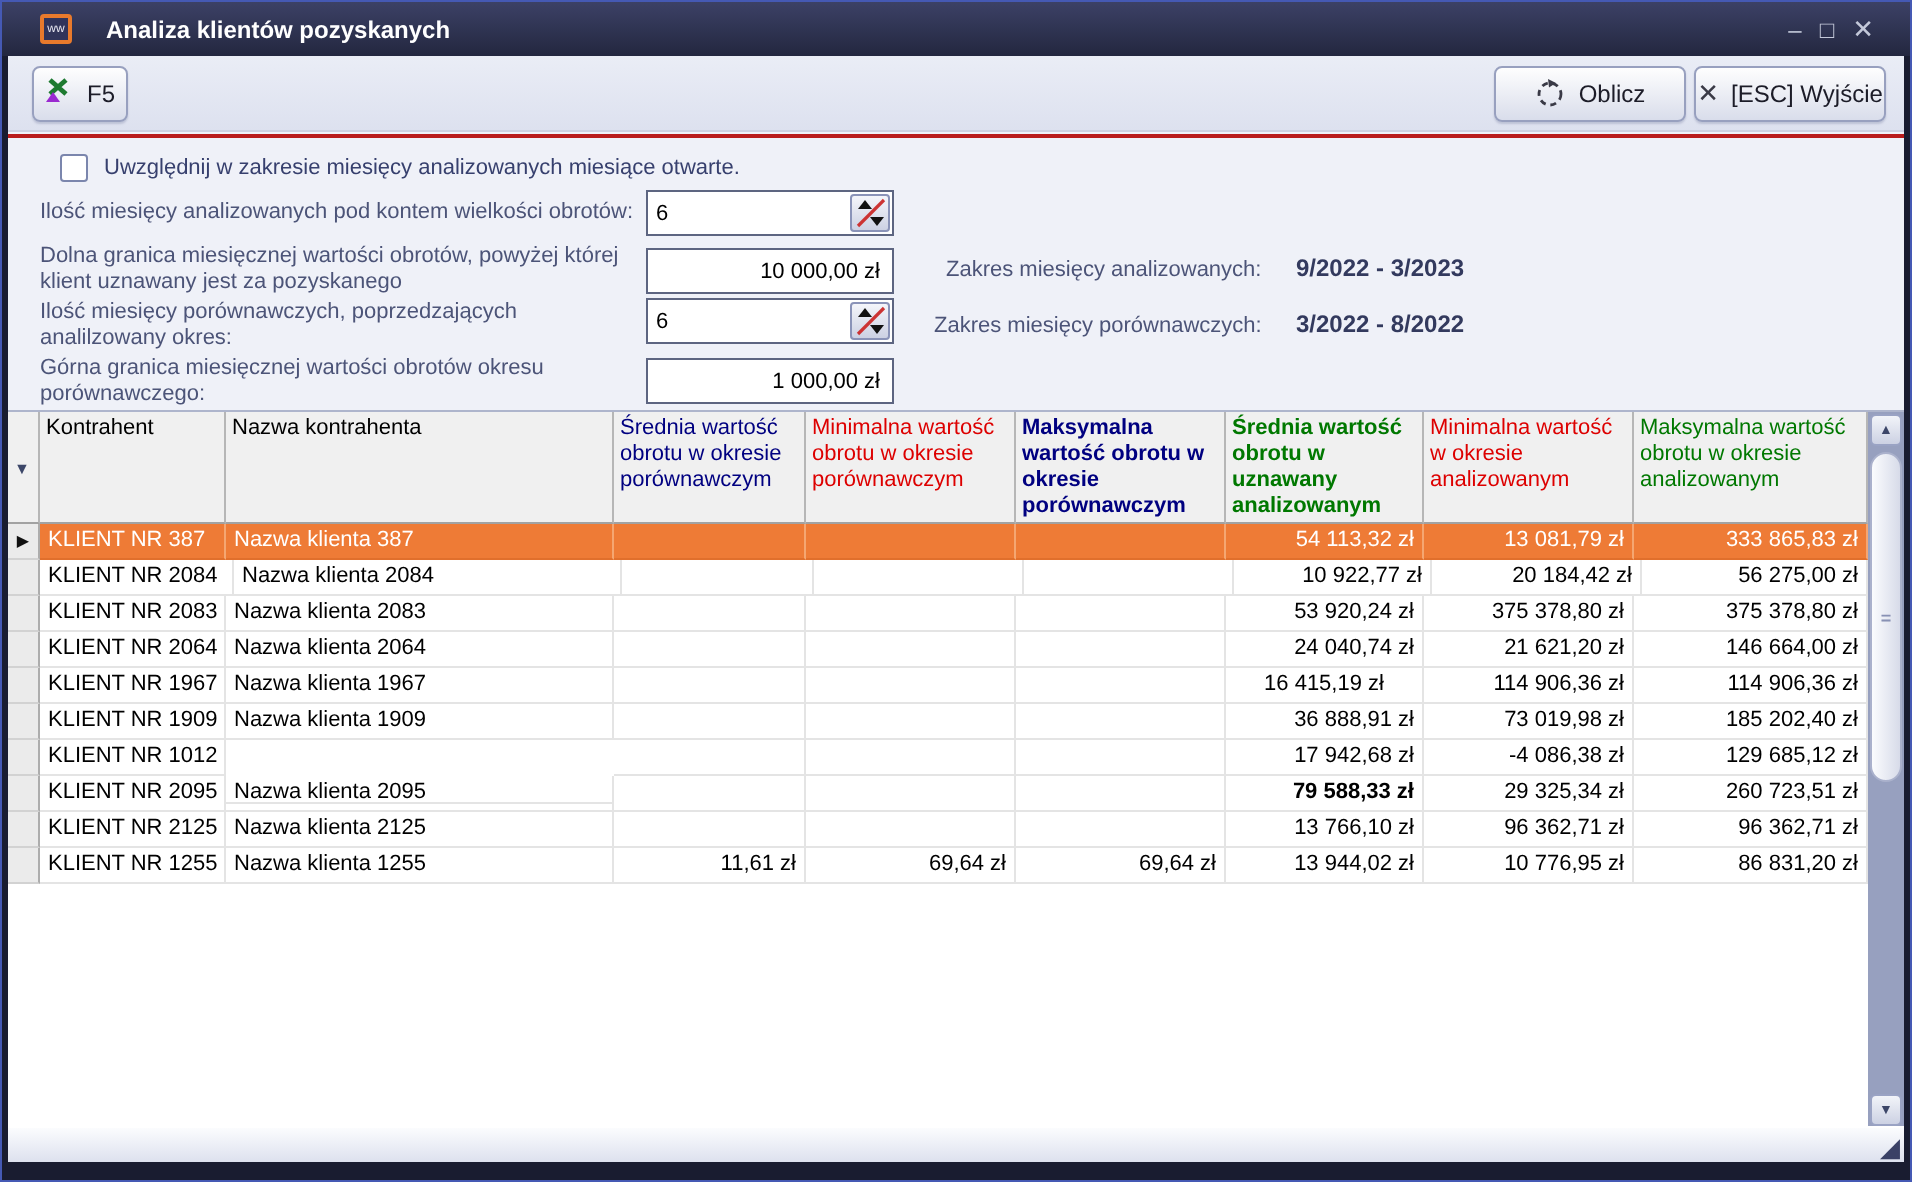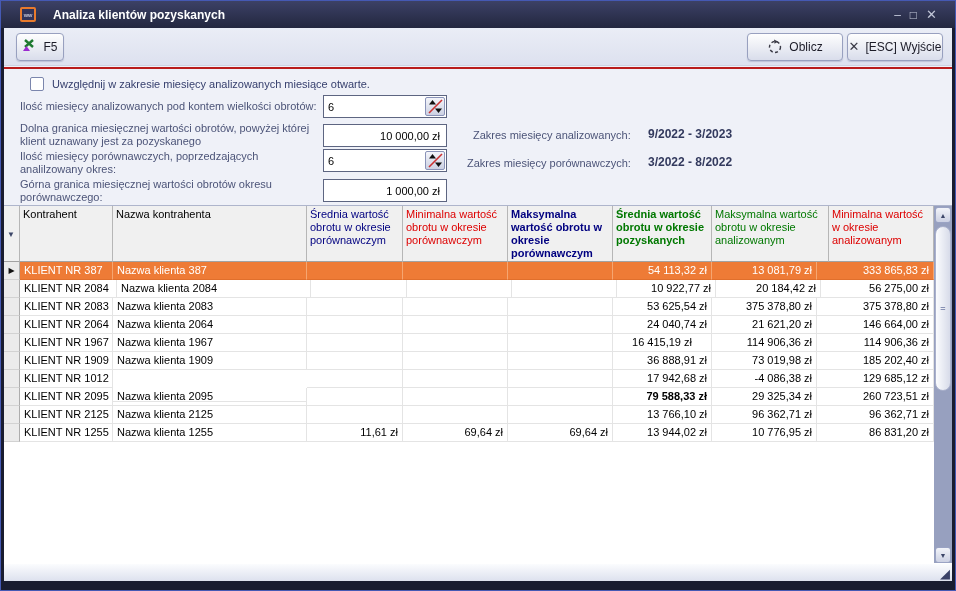--- a/index.html
+++ b/index.html
@@ -176,23 +176,23 @@
         <div class="ghead">
           <div class="hsel">
             <span class="farrow">▼</span>
           </div>
 
         <div class="hcell" style="width: 93px; color: rgb(0, 0, 0);">Kontrahent</div>
             <div class="hcell" style="width: 194px; color: rgb(0, 0, 0);">Nazwa kontrahenta</div>
             <div class="hcell" style="width: 96px; color: rgb(0, 0, 128);">Średnia wartość obrotu w okresie porównawczym</div>
             <div class="hcell" style="width: 105px; color: rgb(221, 0, 0);">Minimalna wartość obrotu w okresie porównawczym</div>
             <div class="hcell" style="width: 105px; color: rgb(0, 0, 128); font-weight: bold;">Maksymalna wartość obrotu w okresie porównawczym</div>
-            <div class="hcell" style="width: 99px; color: rgb(0, 120, 0); font-weight: bold;">Średnia wartość obrotu w okresie pozyskanych</div>
+            <div class="hcell" style="width: 99px; color: rgb(0, 120, 0); font-weight: bold;">Średnia wartość obrotu w uznawany analizowanym</div>
+            <div class="hcell" style="width: 105px; color: rgb(221, 0, 0);">Minimalna wartość w okresie analizowanym</div>
             <div class="hcell" style="width: 105px; flex: 1 1 0%; color: rgb(0, 120, 0);">Maksymalna wartość obrotu w okresie analizowanym</div>
-            <div class="hcell" style="width: 105px; color: rgb(221, 0, 0);">Minimalna wartość w okresie analizowanym</div>
           </div>
         <div>
 
         <div class="grow sel">
               <div class="selcell">▶</div>
               <div class="gcell l" style="width: 93px;">KLIENT NR 387</div>
               <div class="gcell l" style="width: 194px;">Nazwa klienta 387</div>
               <div class="gcell r" style="width: 96px;"></div>
               <div class="gcell r" style="width: 105px;"></div>
               <div class="gcell r" style="width: 105px;"></div>
@@ -211,21 +211,21 @@
               <div class="gcell r" style="width: 105px;">20 184,42 zł</div>
               <div class="gcell r" style="width: 105px; flex: 1 1 0%;">56 275,00 zł</div>
             </div>
             <div class="grow">
               <div class="selcell"></div>
               <div class="gcell l" style="width: 93px;">KLIENT NR 2083</div>
               <div class="gcell l" style="width: 194px;">Nazwa klienta 2083</div>
               <div class="gcell r" style="width: 96px;"></div>
               <div class="gcell r" style="width: 105px;"></div>
               <div class="gcell r" style="width: 105px;"></div>
-              <div class="gcell r" style="width: 99px;">53 625,54 zł</div>
+              <div class="gcell r" style="width: 99px;">53 920,24 zł</div>
               <div class="gcell r" style="width: 105px;">375 378,80 zł</div>
               <div class="gcell r" style="width: 105px; flex: 1 1 0%;">375 378,80 zł</div>
             </div>
             <div class="grow">
               <div class="selcell"></div>
               <div class="gcell l" style="width: 93px;">KLIENT NR 2064</div>
               <div class="gcell l" style="width: 194px;">Nazwa klienta 2064</div>
               <div class="gcell r" style="width: 96px;"></div>
               <div class="gcell r" style="width: 105px;"></div>
               <div class="gcell r" style="width: 105px;"></div>

